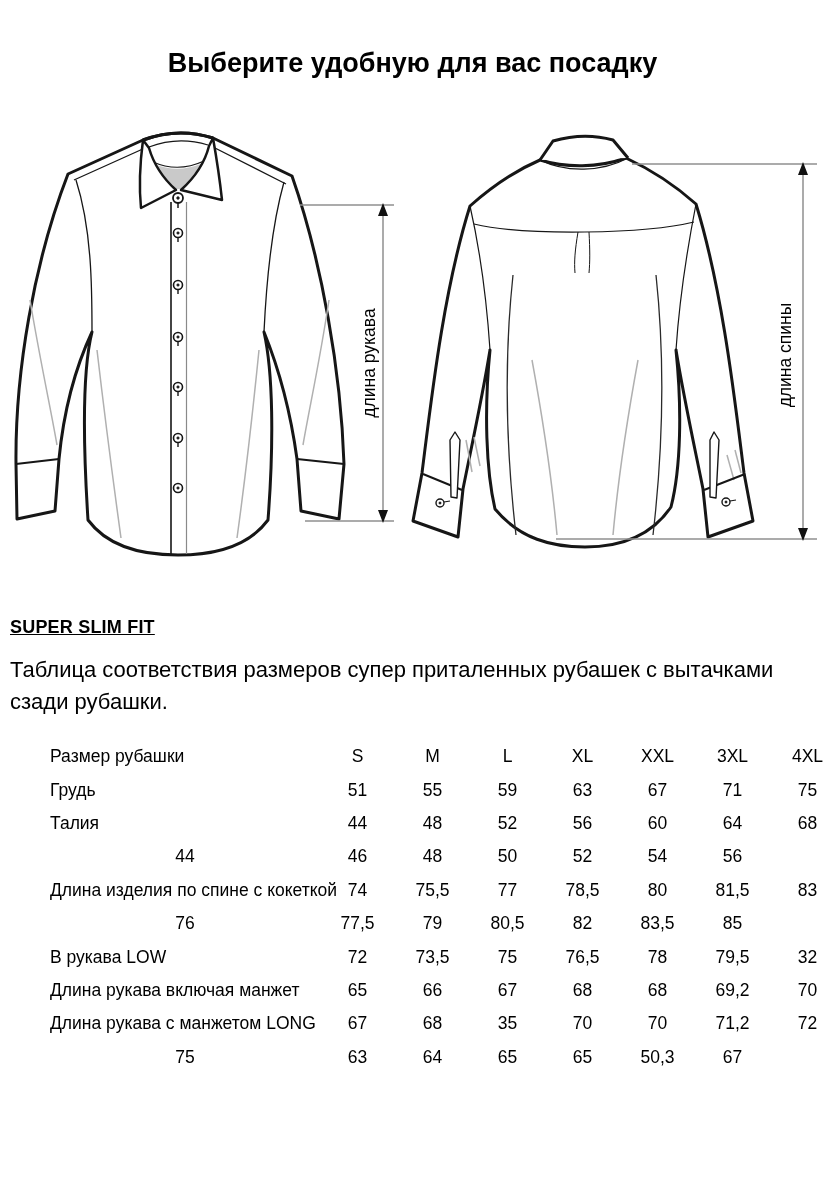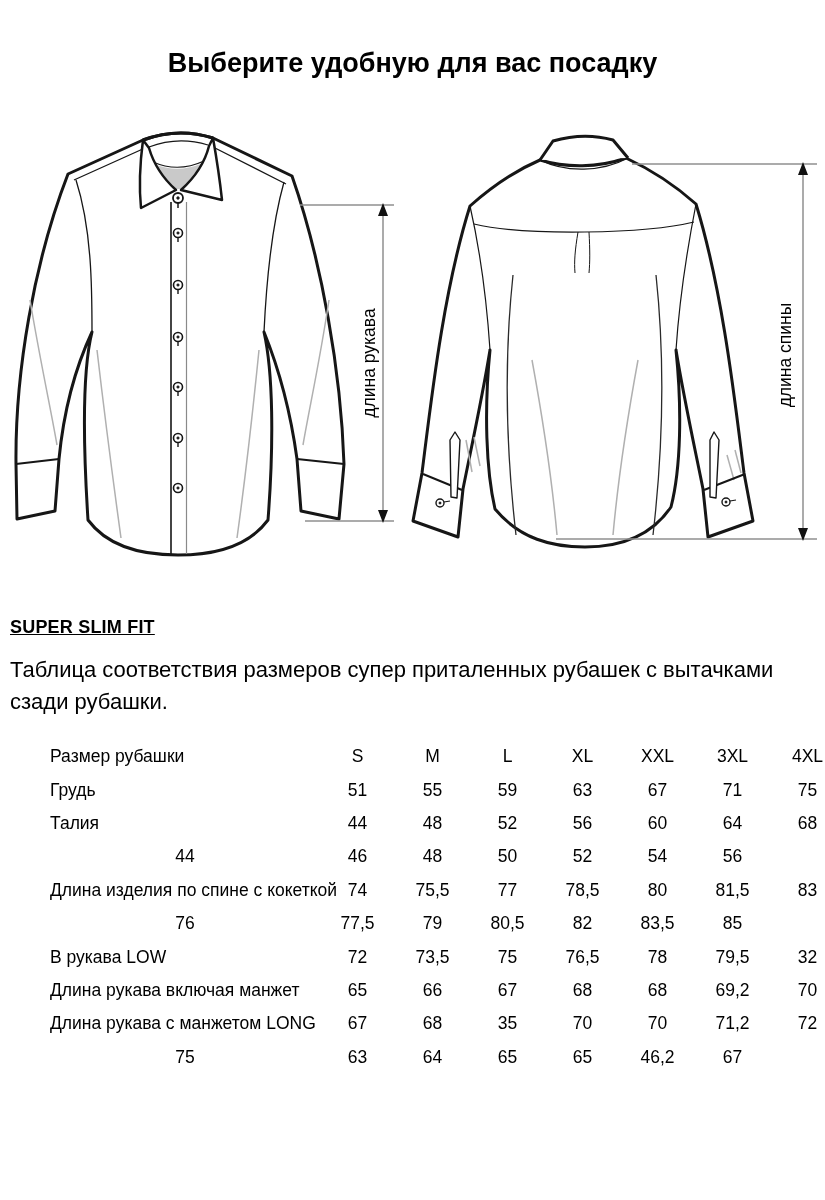--- a/index.html
+++ b/index.html
@@ -255,18 +255,18 @@
         <div class="tcell">70</div>
         <div class="tcell">71,2</div>
         <div class="tcell">72</div>
       </div>
       <div class="trow">
         <div class="tcell">75</div>
         <div class="tcell">63</div>
         <div class="tcell">64</div>
         <div class="tcell">65</div>
         <div class="tcell">65</div>
-        <div class="tcell">46,2</div>
+        <div class="tcell">50,3</div>
         <div class="tcell">67</div>
       </div>
     </div>
 
 </div>
 
 </body></html>

